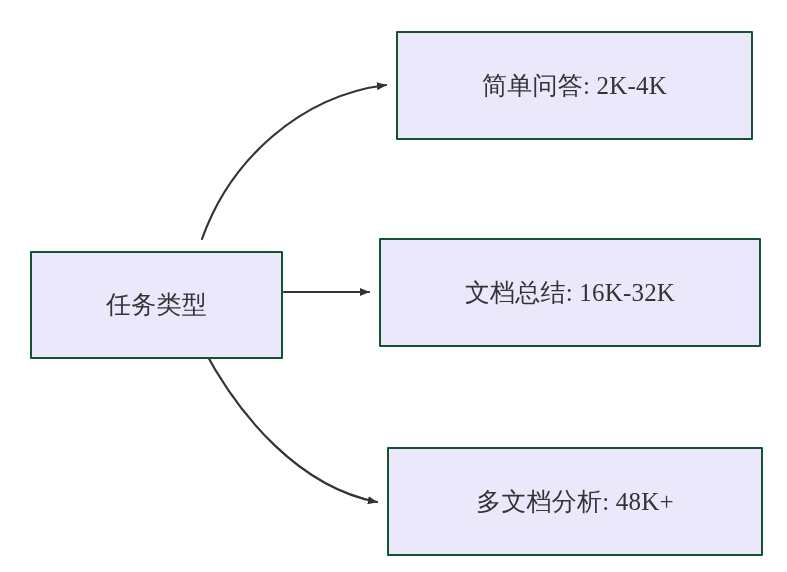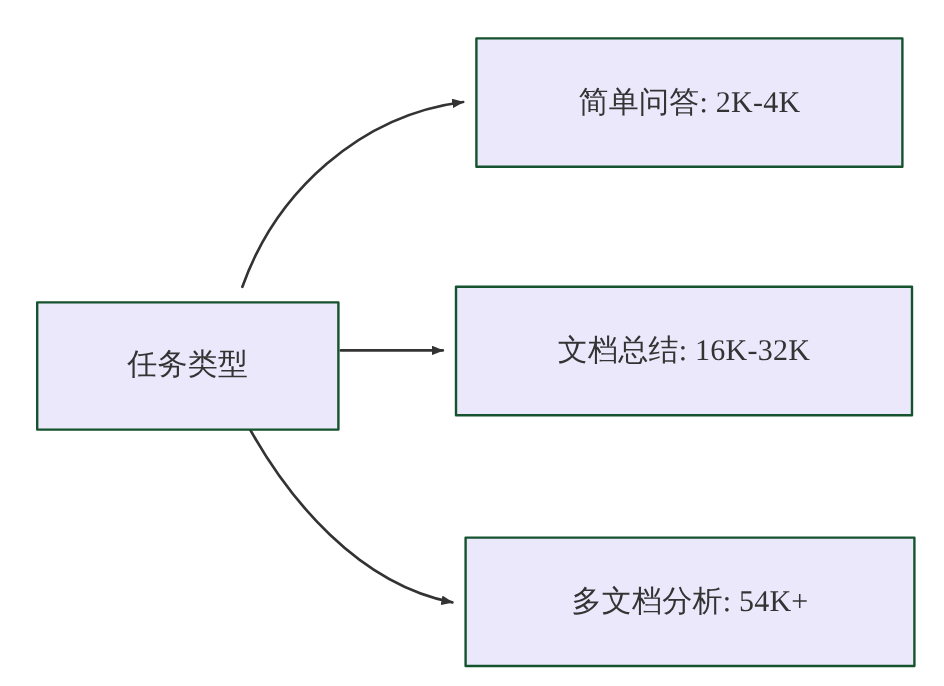--- a/index.html
+++ b/index.html
@@ -76,16 +76,16 @@
 
   <div class="node" id="node-simple">
     <span class="node-label">简单问答: 2K-4K</span>
   </div>
 
   <div class="node" id="node-summary">
     <span class="node-label">文档总结: 16K-32K</span>
   </div>
 
   <div class="node" id="node-multi">
-    <span class="node-label">多文档分析: 54K+</span>
+    <span class="node-label">多文档分析: 48K+</span>
   </div>
 
 </div>
 
 </body></html>

